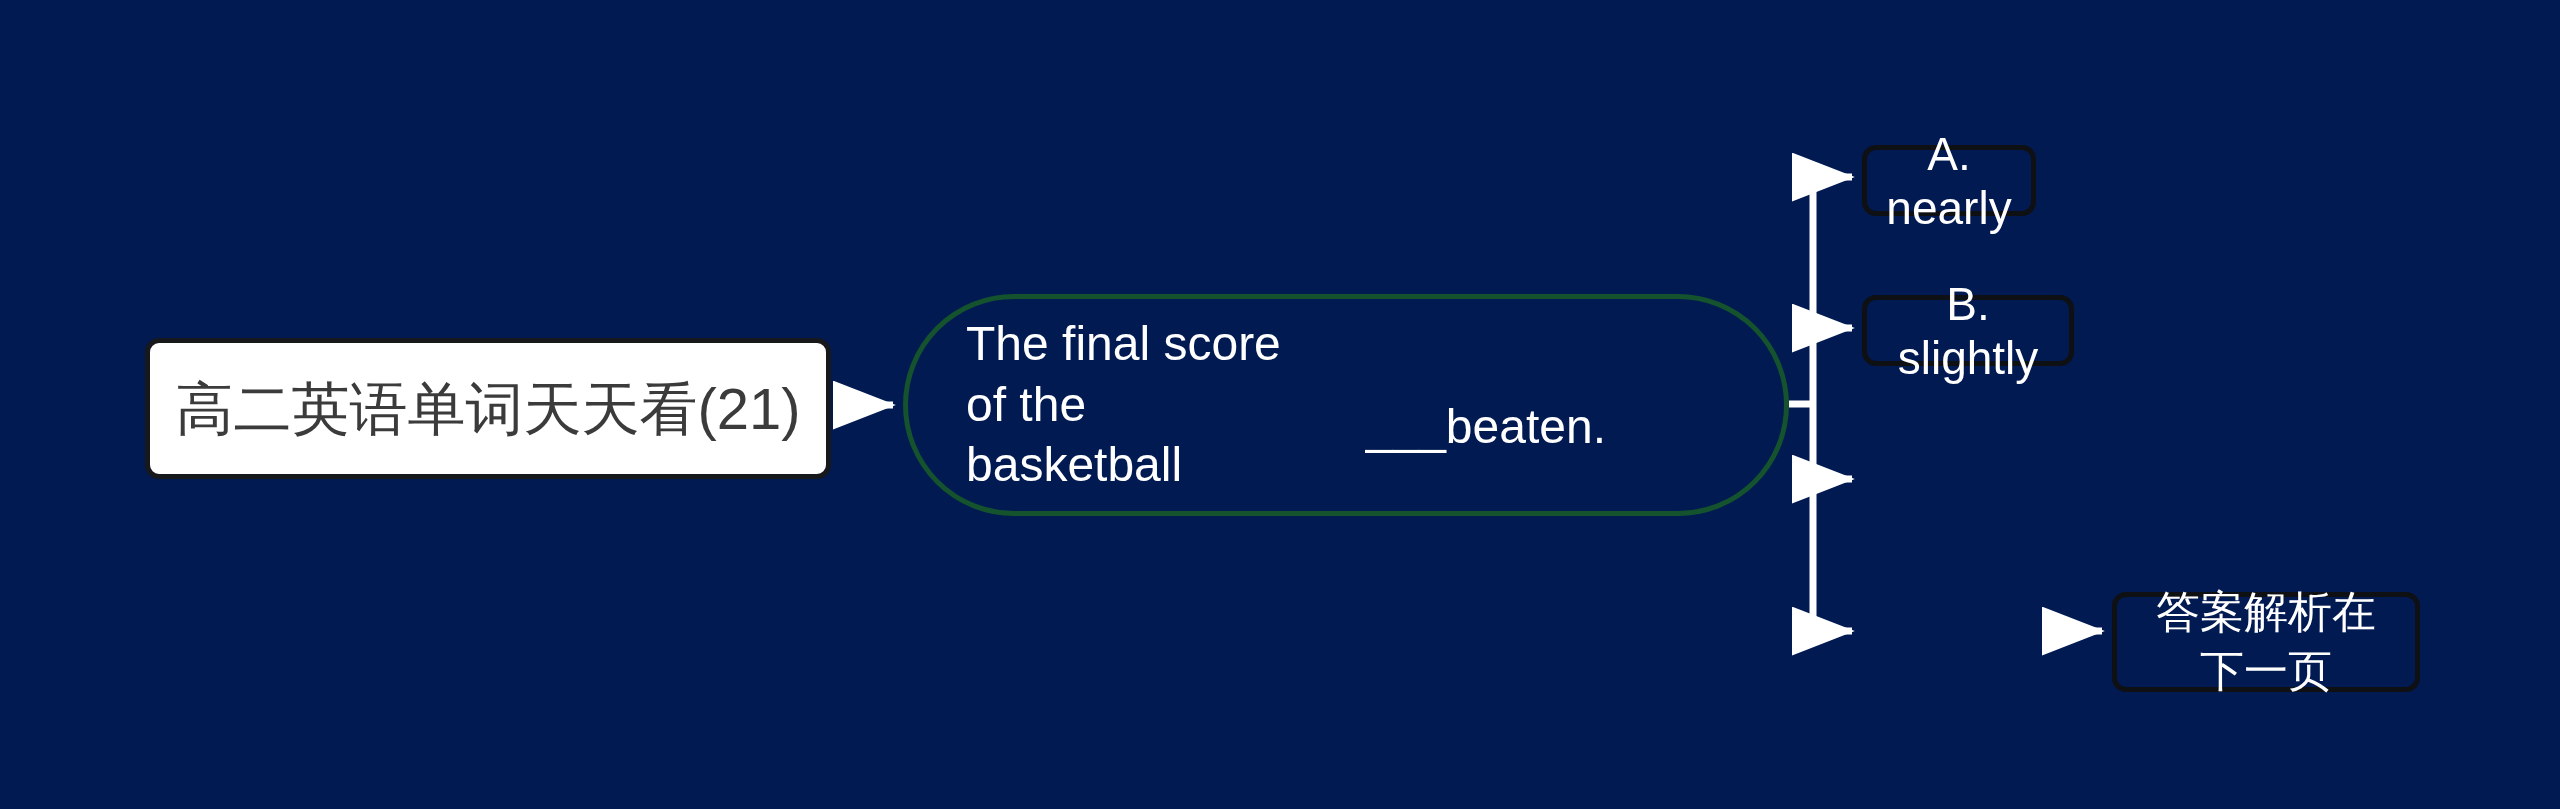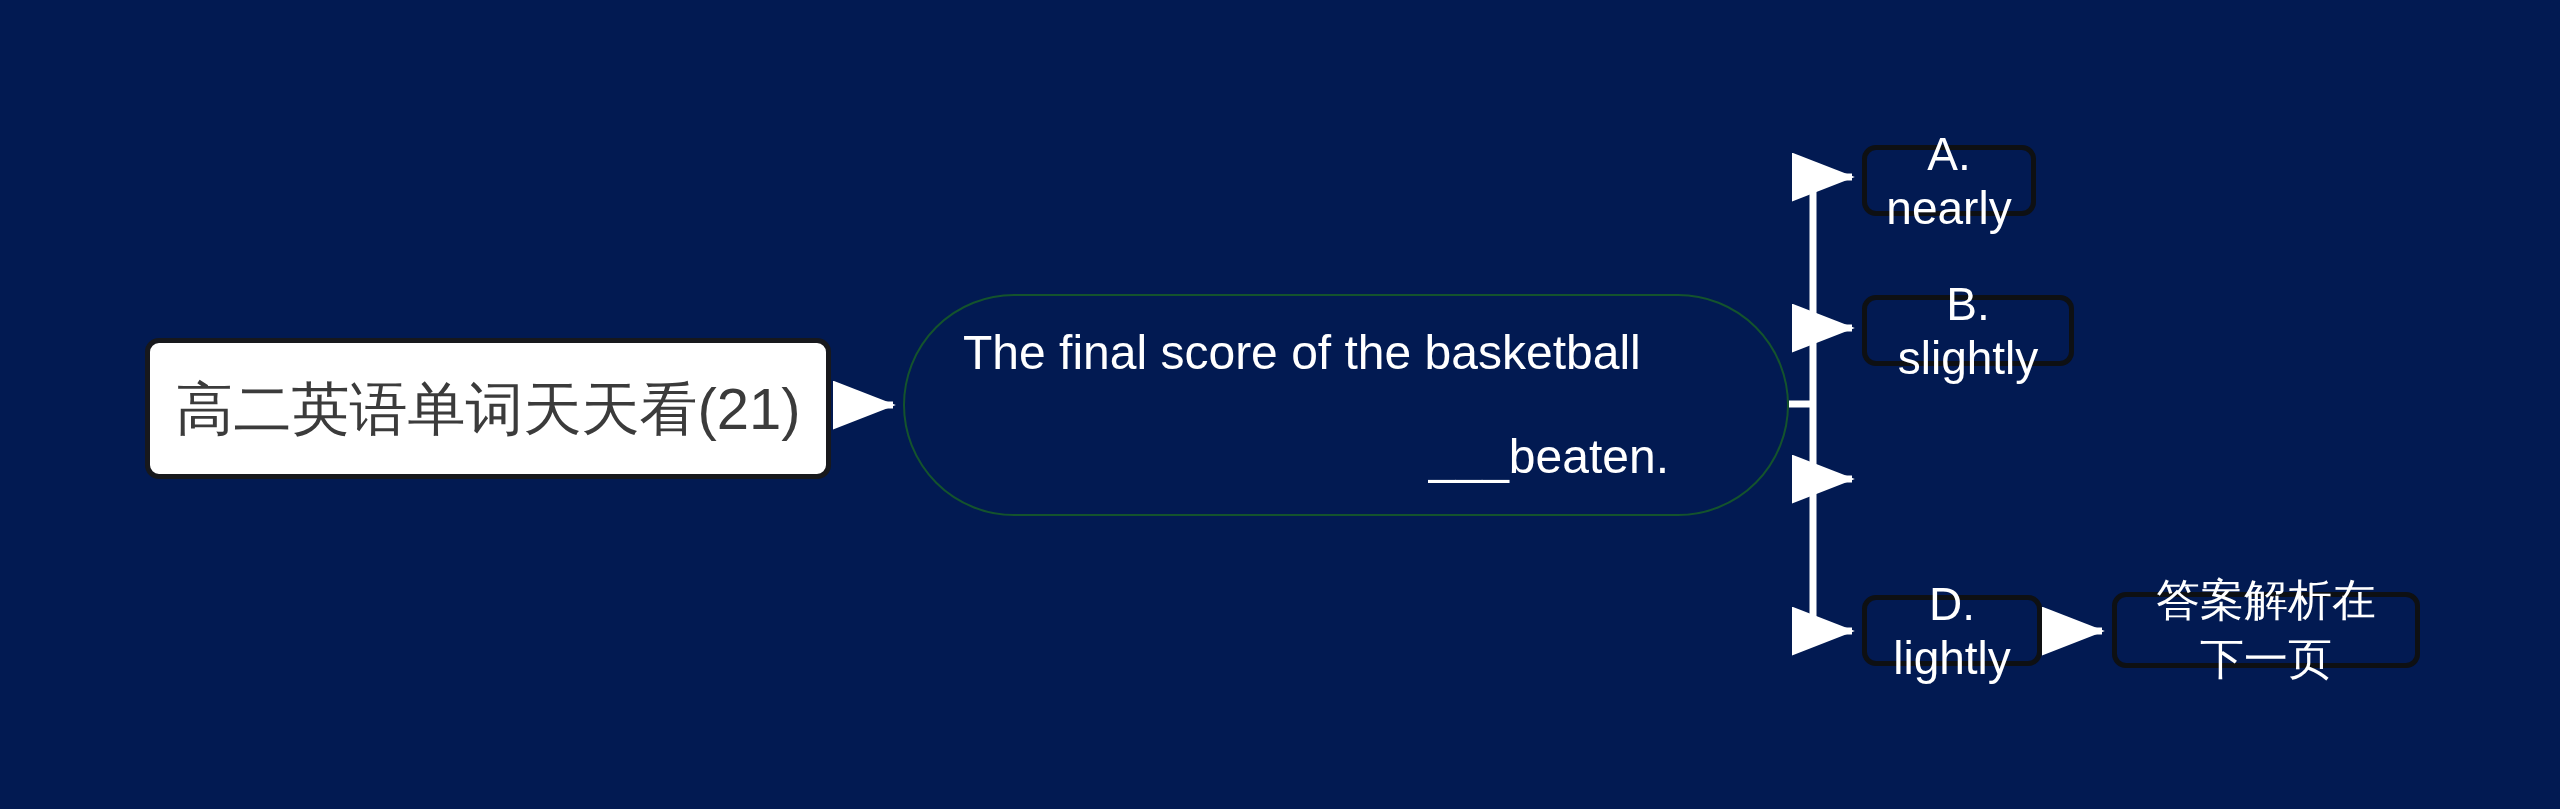--- a/index.html
+++ b/index.html
@@ -54,27 +54,27 @@
     line-height: 1.1;
   }
 
   
   #question-node {
     left: 903px;
     top: 294px;
     width: 886px;
     height: 222px;
     background: transparent;
-    border: 2px solid #14532d;
+    border: 5px solid #14532d;
     border-radius: 116px;
     color: #ffffff;
     font-size: 48px;
     line-height: 1.26;
     padding: 0 58px;
-    flex-direction: column;
+    flex-direction: row;
   }
   #question-node .qline {
     display: block;
     width: 100%;
   }
   #question-node .qline.l1 { text-align: left; }
   #question-node .qline.l2 { text-align: left; }
   #question-node .qline.l3 { text-align: right; padding-right: 120px; margin-top: 44px; }
 
   
@@ -90,21 +90,21 @@
   #option-a { left: 1862px; top: 145px; width: 174px; }
   #option-b { left: 1862px; top: 295px; width: 212px; }
   #option-c { left: 1862px; top: 445px; width: 213px; }
   #option-d { left: 1862px; top: 595px; width: 180px; }
 
   
   #answer-node {
     left: 2112px;
     top: 592px;
     width: 308px;
-    height: 76px;
+    height: 100px;
     background: transparent;
     border: 5px solid #0e1013;
     border-radius: 14px;
     color: #ffffff;
     font-size: 44px;
     padding: 0 18px;
   }
 </style>
 </head>
 <body>
@@ -162,21 +162,18 @@
 
   <div class="node option-node" id="option-a">
     <span>A. nearly</span>
   </div>
 
   <div class="node option-node" id="option-b">
     <span>B. slightly</span>
   </div>
 
 
-  <div class="node option-node" id="option-d">
-    <span>D. lightly</span>
-  </div>
 
   <div class="node" id="answer-node">
     <span>答案解析在下一页</span>
   </div>
 
 </div>
 
 </body></html>

